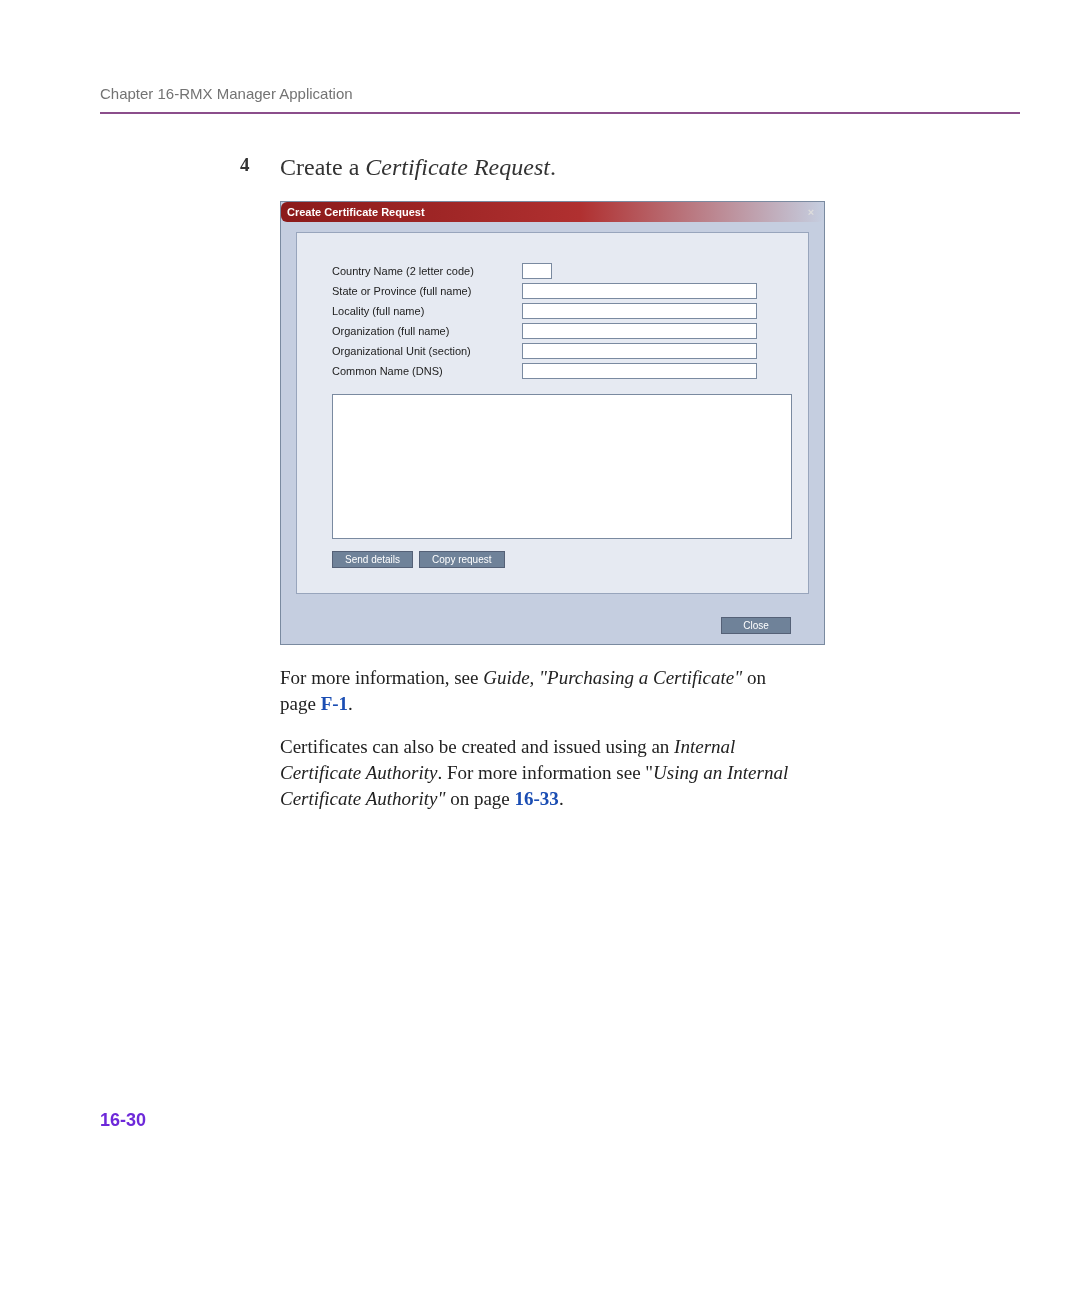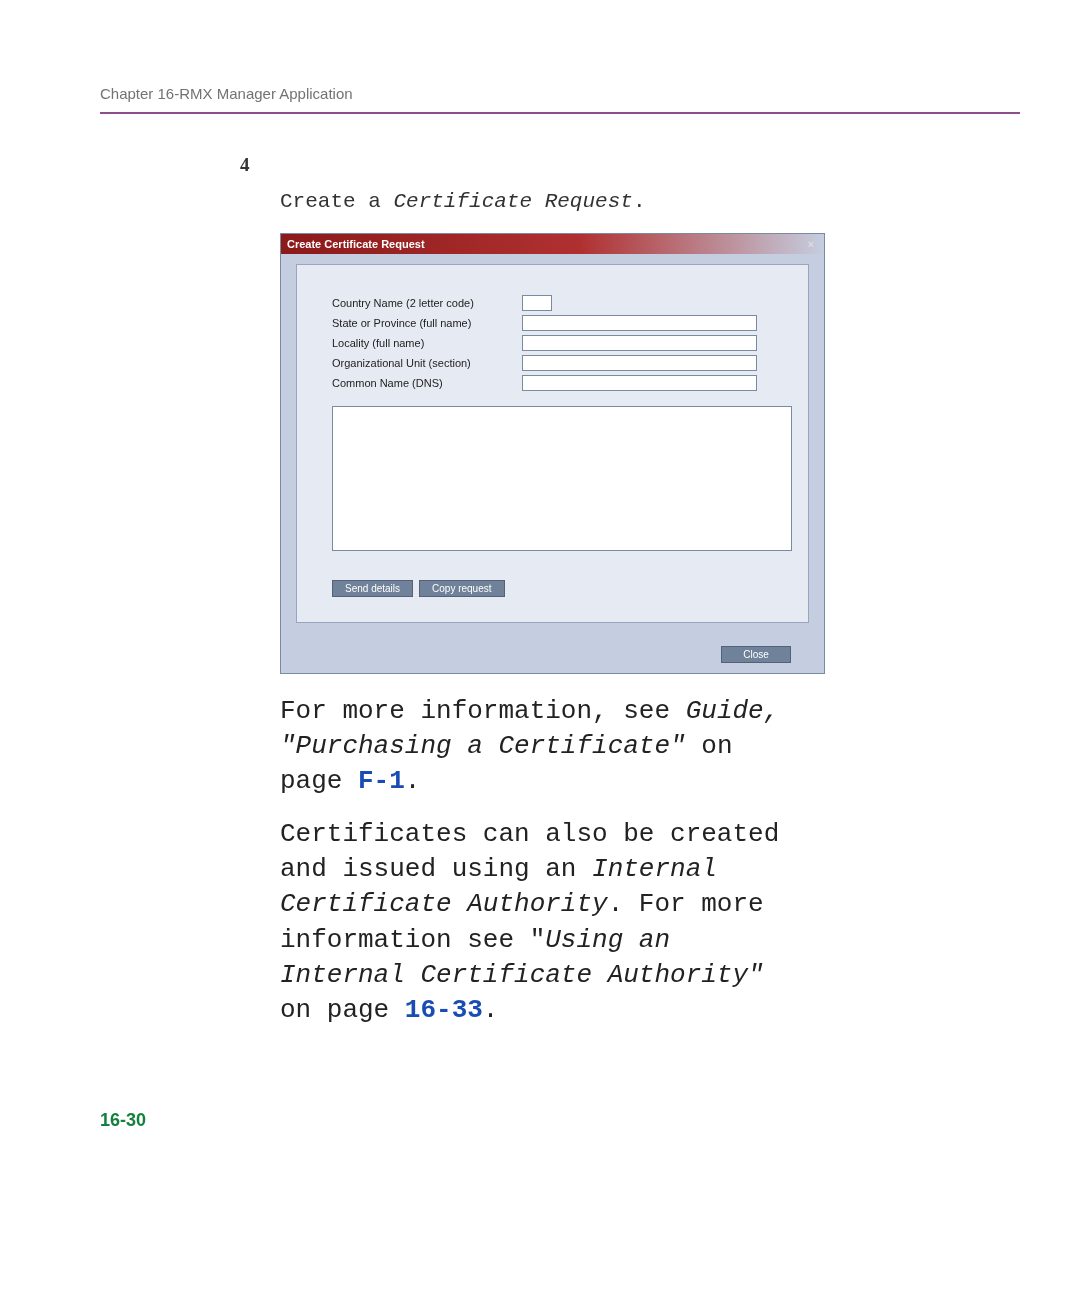--- a/index.html
+++ b/index.html
@@ -34,23 +34,22 @@
       margin-bottom: 20px;
       padding-left: 140px;
     }
     .step-num {
       width: 40px;
       font-weight: bold;
       font-size: 19px;
       font-family: Georgia, serif;
     }
     .step-text {
-      font-size: 21px;
-      font-family: Liberation Mono, monospace;
-      margin-top: 36px;
+      font-size: 24px;
+      font-family: Liberation Serif, serif;
     }
     .step-text em {
       font-style: italic;
     }
     .dialog-wrapper {
       padding-left: 180px;
       margin-bottom: 20px;
     }
     .dialog {
       width: 545px;
@@ -62,20 +61,21 @@
     }
     .title-bar {
       background: linear-gradient(to right, #8b1a1a 0%, #b03030 55%, #c5cee0 100%);
       color: #fff;
       padding: 3px 6px;
       font-weight: bold;
       font-size: 11px;
       display: flex;
       justify-content: space-between;
       align-items: center;
+      border-radius: 6px;
     }
     .close-x {
       width: 14px;
       height: 14px;
       color: #ddd;
       font-size: 11px;
       text-align: center;
       line-height: 14px;
       cursor: pointer;
     }
@@ -112,21 +112,21 @@
       width: 235px;
     }
     .text-output {
       margin-top: 15px;
       height: 145px;
       background: #fff;
       border: 1px solid #7a8aa0;
       width: 460px;
     }
     .button-row {
-      margin-top: 29px;
+      margin-top: 12px;
       display: flex;
       gap: 6px;
     }
     .dlg-button {
       background: #6f8299;
       color: #fff;
       border: 1px solid #556177;
       font-size: 10px;
       padding: 2px 12px;
       cursor: pointer;
@@ -135,41 +135,41 @@
     }
     .dialog-footer {
       display: flex;
       justify-content: flex-end;
       padding: 8px 33px 10px 15px;
       background: #c5cee0;
       align-items: flex-end;
     }
     .body-text {
       padding-left: 180px;
-      font-size: 26px;
+      font-size: 19px;
       line-height: 1.35;
-      font-family: Liberation Mono, monospace;
+      font-family: Liberation Serif, serif;
       color: #222;
       max-width: 700px;
     }
     .body-text em {
       font-style: italic;
     }
     .body-text .link {
       color: #1a4db3;
       font-weight: bold;
     }
     .page-number {
       position: absolute;
       bottom: 175px;
       left: 100px;
       font-family: Arial, Helvetica, sans-serif;
       font-weight: bold;
       font-size: 18px;
-      color: #15803d;
+      color: #6d28d9;
     }
   </style>
 </head>
 <body>
 
 <div class="page-header">
   <span>Chapter 16-RMX Manager Application</span>
 </div>
 <hr class="header-rule">
 
@@ -197,20 +197,24 @@
           </div>
           <div class="form-row">
             <div class="form-label">State or Province (full name)</div>
             <input class="form-input long" style="">
           </div>
           <div class="form-row">
             <div class="form-label">Locality (full name)</div>
             <input class="form-input long" style="">
           </div>
           <div class="form-row">
+            <div class="form-label">Organization (full name)</div>
+            <input class="form-input long" style="">
+          </div>
+          <div class="form-row">
             <div class="form-label">Organizational Unit (section)</div>
             <input class="form-input long" style="">
           </div>
           <div class="form-row">
             <div class="form-label">Common Name (DNS)</div>
             <input class="form-input long" style="">
           </div>
 
           <div class="text-output"></div>
 

